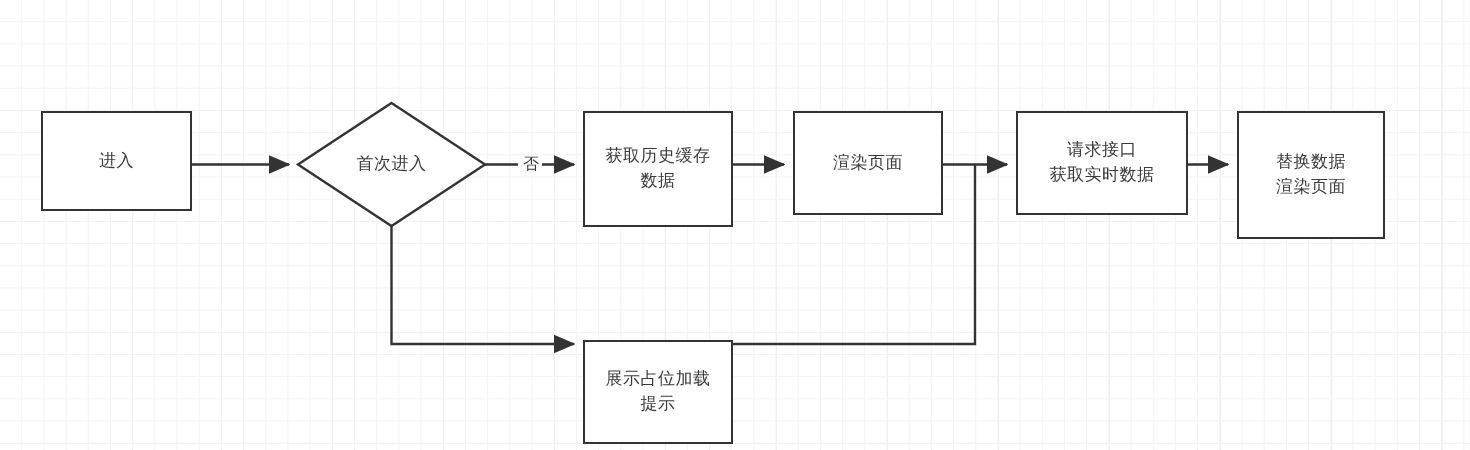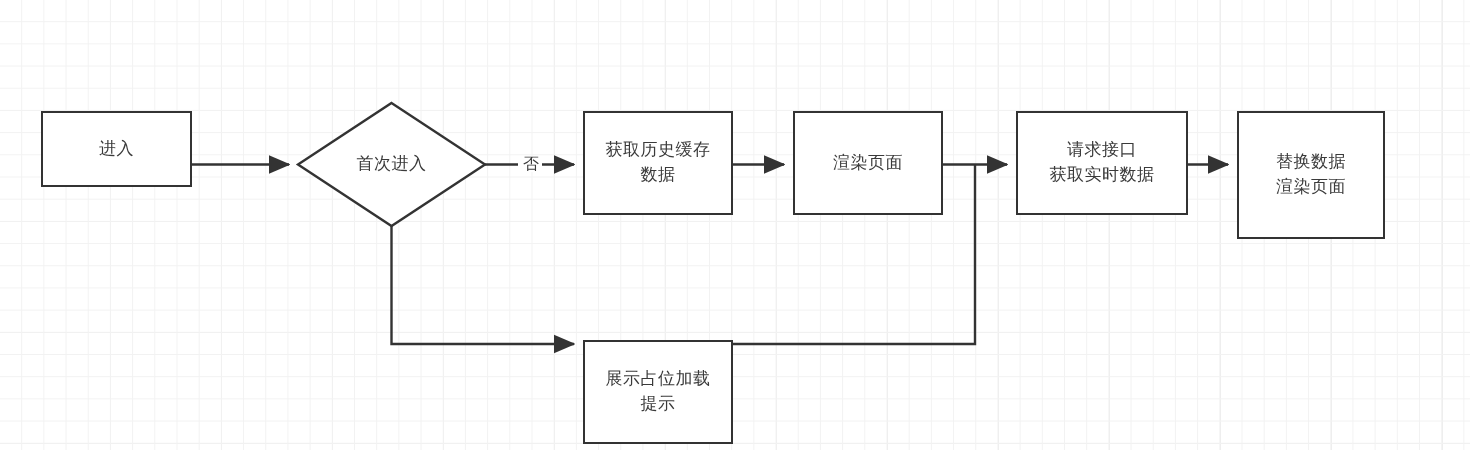--- a/index.html
+++ b/index.html
@@ -100,29 +100,29 @@
       <line x1="943" y1="164.5" x2="1007" y2="164.5" marker-end="url(#arrowhead)"></line>
 
       <line x1="1165" y1="164.5" x2="1228" y2="164.5" marker-end="url(#arrowhead)"></line>
 
       <path d="M 391.5,226 L 391.5,344 L 574,344" marker-end="url(#arrowhead)"></path>
 
       <path d="M 733,344 L 975,344 L 975,164.5"></path>
     </g>
   </svg>
 
-  <div class="node process" style="left:41px; top:111px; width:151px; height:76px;">
+  <div class="node process" style="left:41px; top:111px; width:151px; height:100px;">
     <span>进入</span>
   </div>
 
   <div class="node decision" style="left:298px; top:103px; width:187px; height:123px;">
     <span class="decision-label">首次进入</span>
   </div>
 
-  <div class="node process" style="left:583px; top:111px; width:150px; height:104px;">
+  <div class="node process" style="left:583px; top:111px; width:150px; height:116px;">
     <span>获取历史缓存
 数据</span>
   </div>
 
   <div class="node process" style="left:793px; top:111px; width:150px; height:104px;">
     <span>渲染页面</span>
   </div>
 
   <div class="node process" style="left:1016px; top:111px; width:172px; height:104px;">
     <span>请求接口

